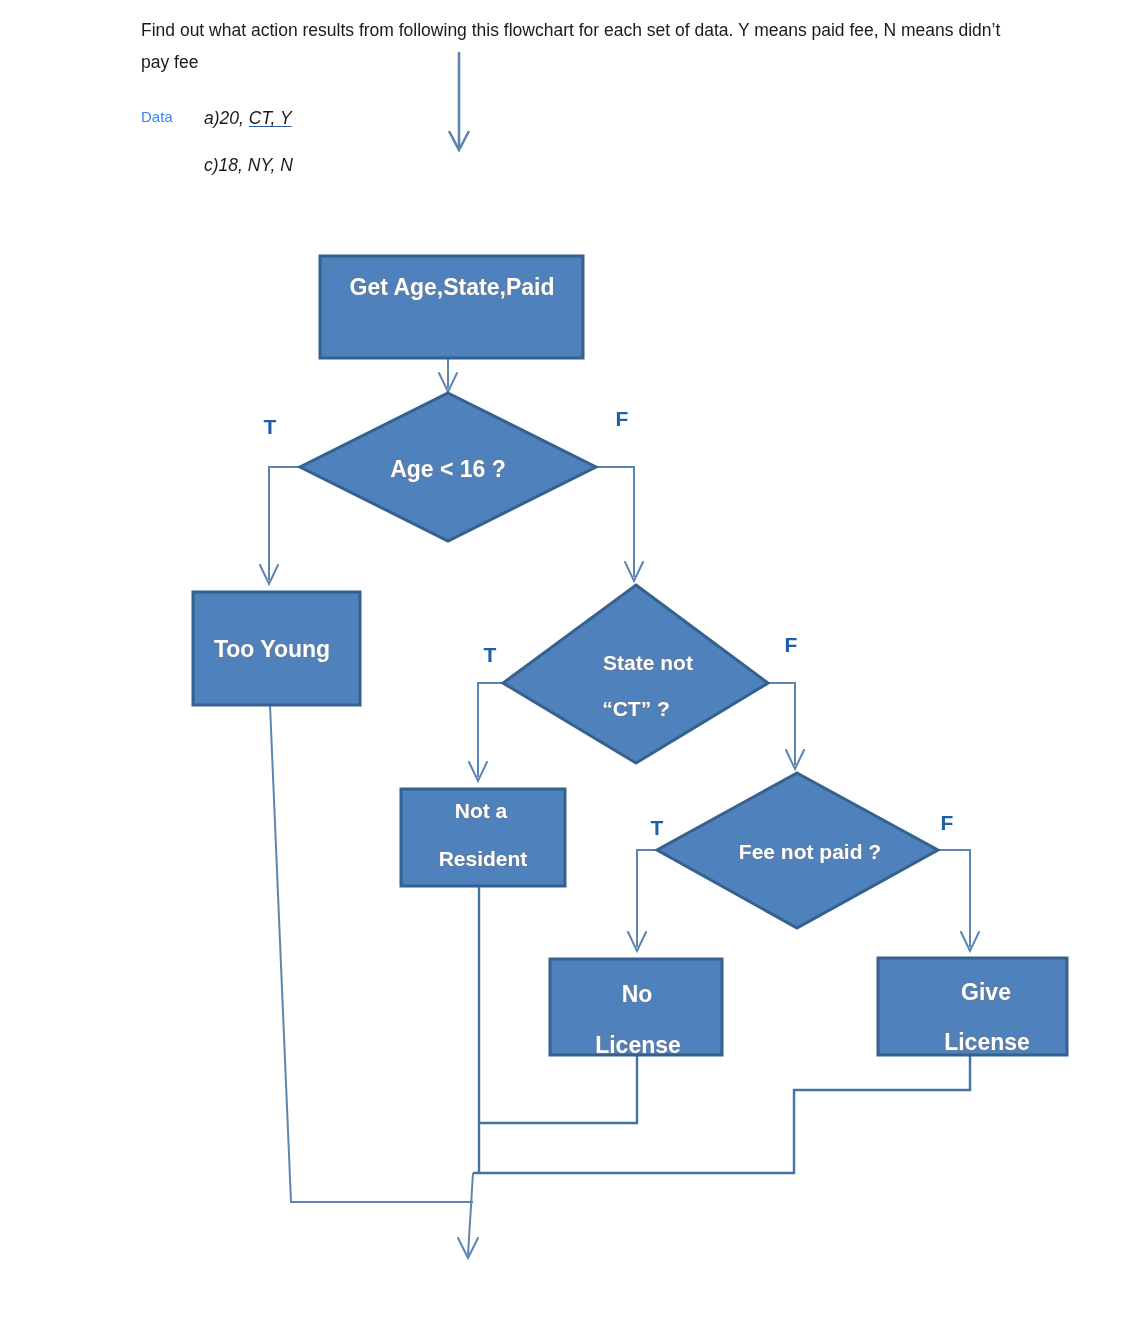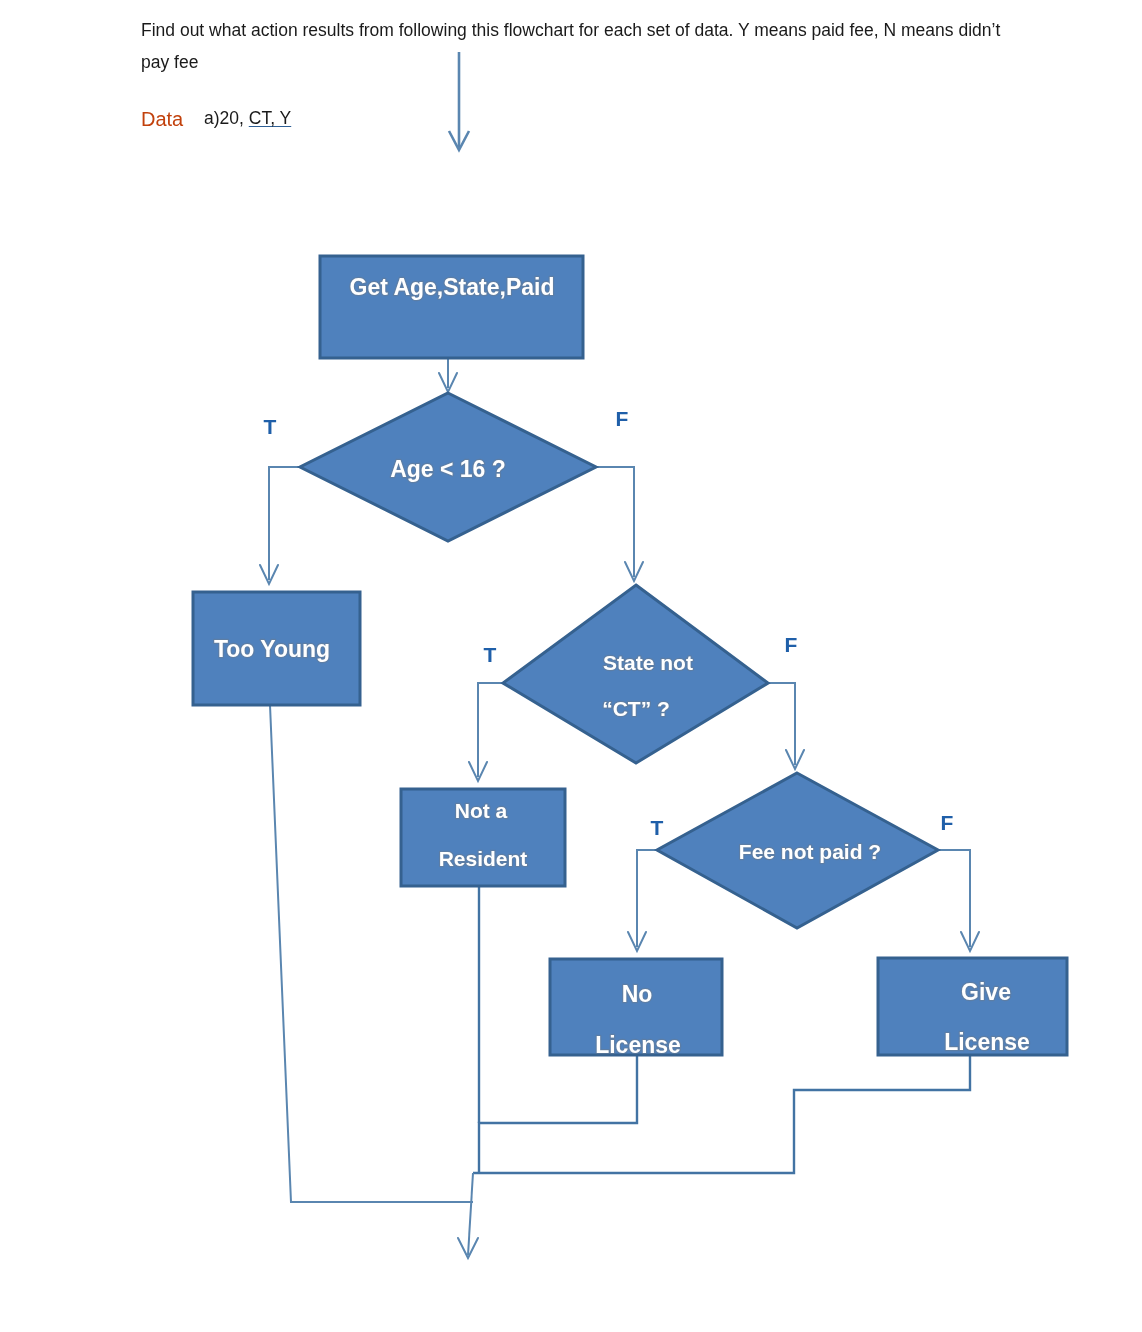--- a/index.html
+++ b/index.html
@@ -41,29 +41,30 @@
     width: 400px;
   }
   .data-row {
     position: relative;
     height: 47px;
   }
   .data-label {
     position: absolute;
     left: 0;
     top: 0;
-    font-size: 20px;
-    color: #c2410c;
+    font-size: 15px;
+    color: #3b82f6;
   }
   .data-item {
     position: absolute;
     left: 63px;
     top: 0;
     font-size: 17.5px;
     color: #1a1a1a;
+    font-style: italic;
   }
   .data-item .underlined {
     text-decoration: underline;
     text-decoration-color: #2e5f95;
     text-underline-offset: 2px;
   }
 
   
   #flow {
     position: absolute;
@@ -122,20 +123,23 @@
 <body>
 
 <div id="prose">
   <div id="intro" class="prose-line">Find out what action results from following this flowchart for each set of data. Y means paid fee, N means didn’t pay fee</div>
 
   <div class="data-block">
     <div class="data-row">
       <span class="data-label">Data</span>
       <span class="data-item"><span>a)20, </span><span class="underlined">CT,  Y</span></span>
     </div>
+    <div class="data-row">
+      <span class="data-item">c)18, NY, N</span>
+    </div>
   </div>
 </div>
 
 <svg id="flow" viewBox="0 0 1142 1332">
 
   <g>
     <path class="prose-arrow" d="M459,52 L459,147"></path>
     <path class="prose-arrow" d="M449,131 L459,150 L469,131"></path>
   </g>
 

